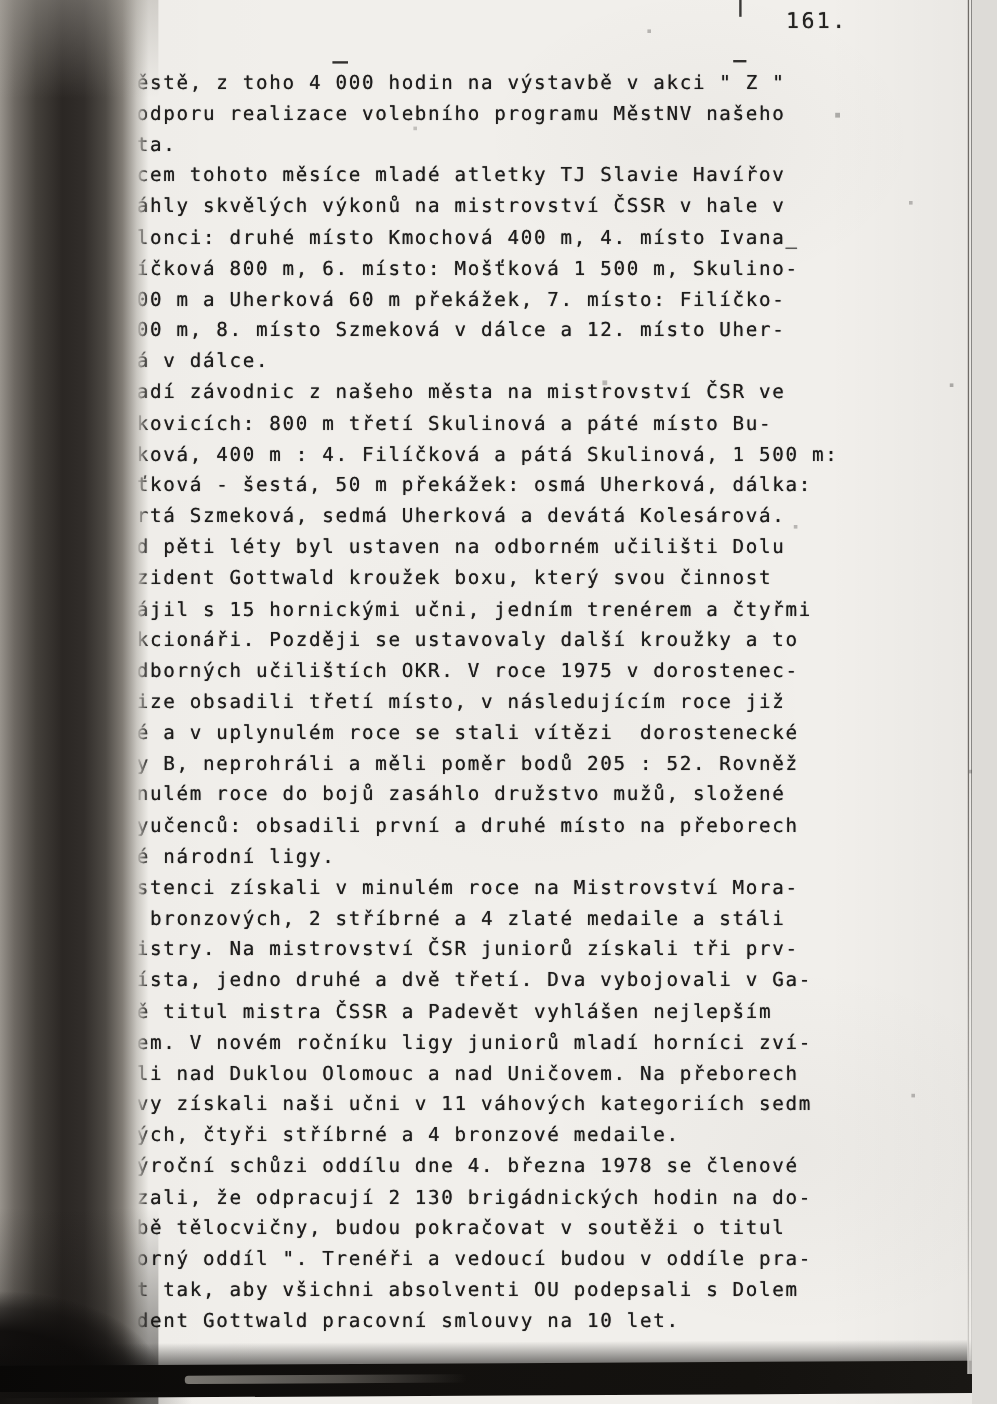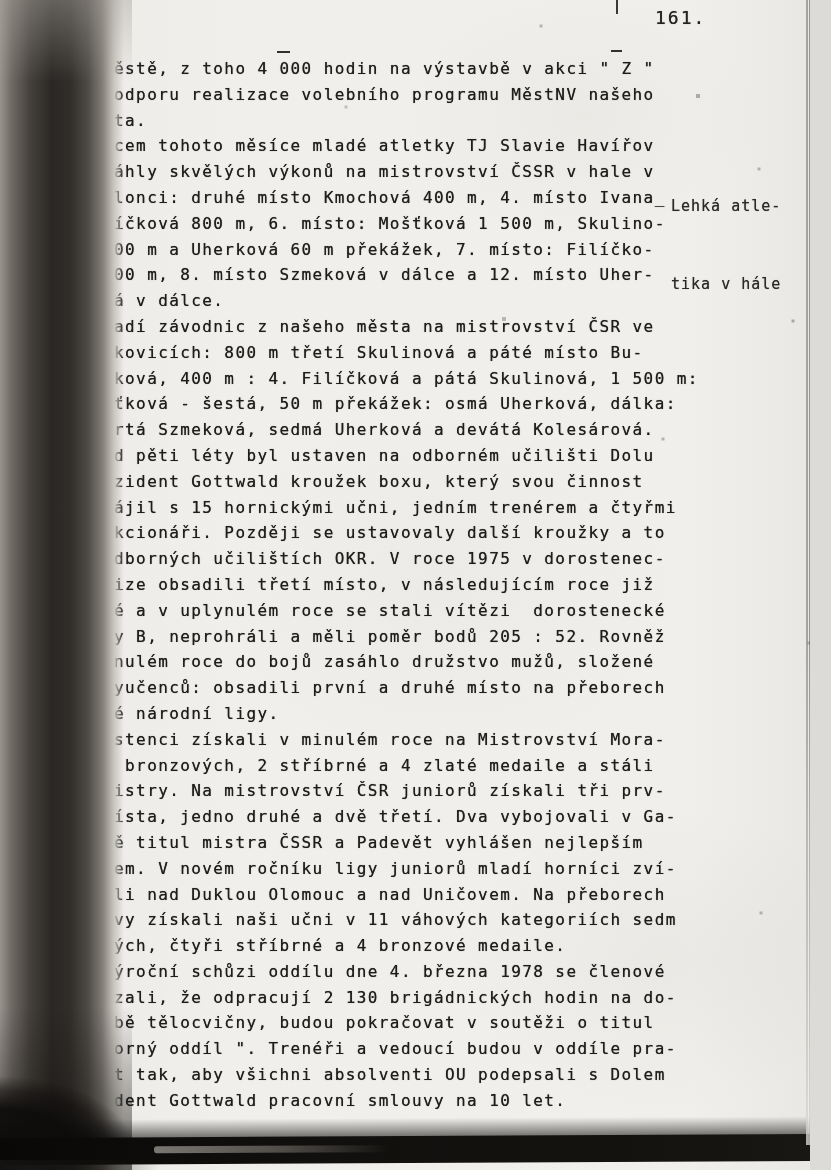--- a/index.html
+++ b/index.html
@@ -199,24 +199,20 @@
       <div class="line">avy získali naši učni v 11 váhových kategoriích sedm</div>
       <div class="line">tých, čtyři stříbrné a 4 bronzové medaile.</div>
       <div class="line">výroční schůzi oddílu dne 4. března 1978 se členové</div>
       <div class="line">ázali, že odpracují 2 130 brigádnických hodin na do-</div>
       <div class="line">vbě tělocvičny, budou pokračovat v soutěži o titul</div>
       <div class="line">zorný oddíl ". Trenéři a vedoucí budou v oddíle pra-</div>
       <div class="line">at tak, aby všichni absolventi OU podepsali s Dolem</div>
       <div class="line">ident Gottwald pracovní smlouvy na 10 let.</div>
     </div>
 
-  <div class="margin-note note1">
-    <div>Lehká atle-</div>
-    <div>tika v hále</div>
-  </div>
 
 
   <div class="overbar ob1"></div>
   <div class="overbar ob2"></div>
   <div class="specks"></div>
 
   <div class="gutter"></div>
   <div class="corner-wedge"></div>
 
   <div class="bottom-shadow"></div>

